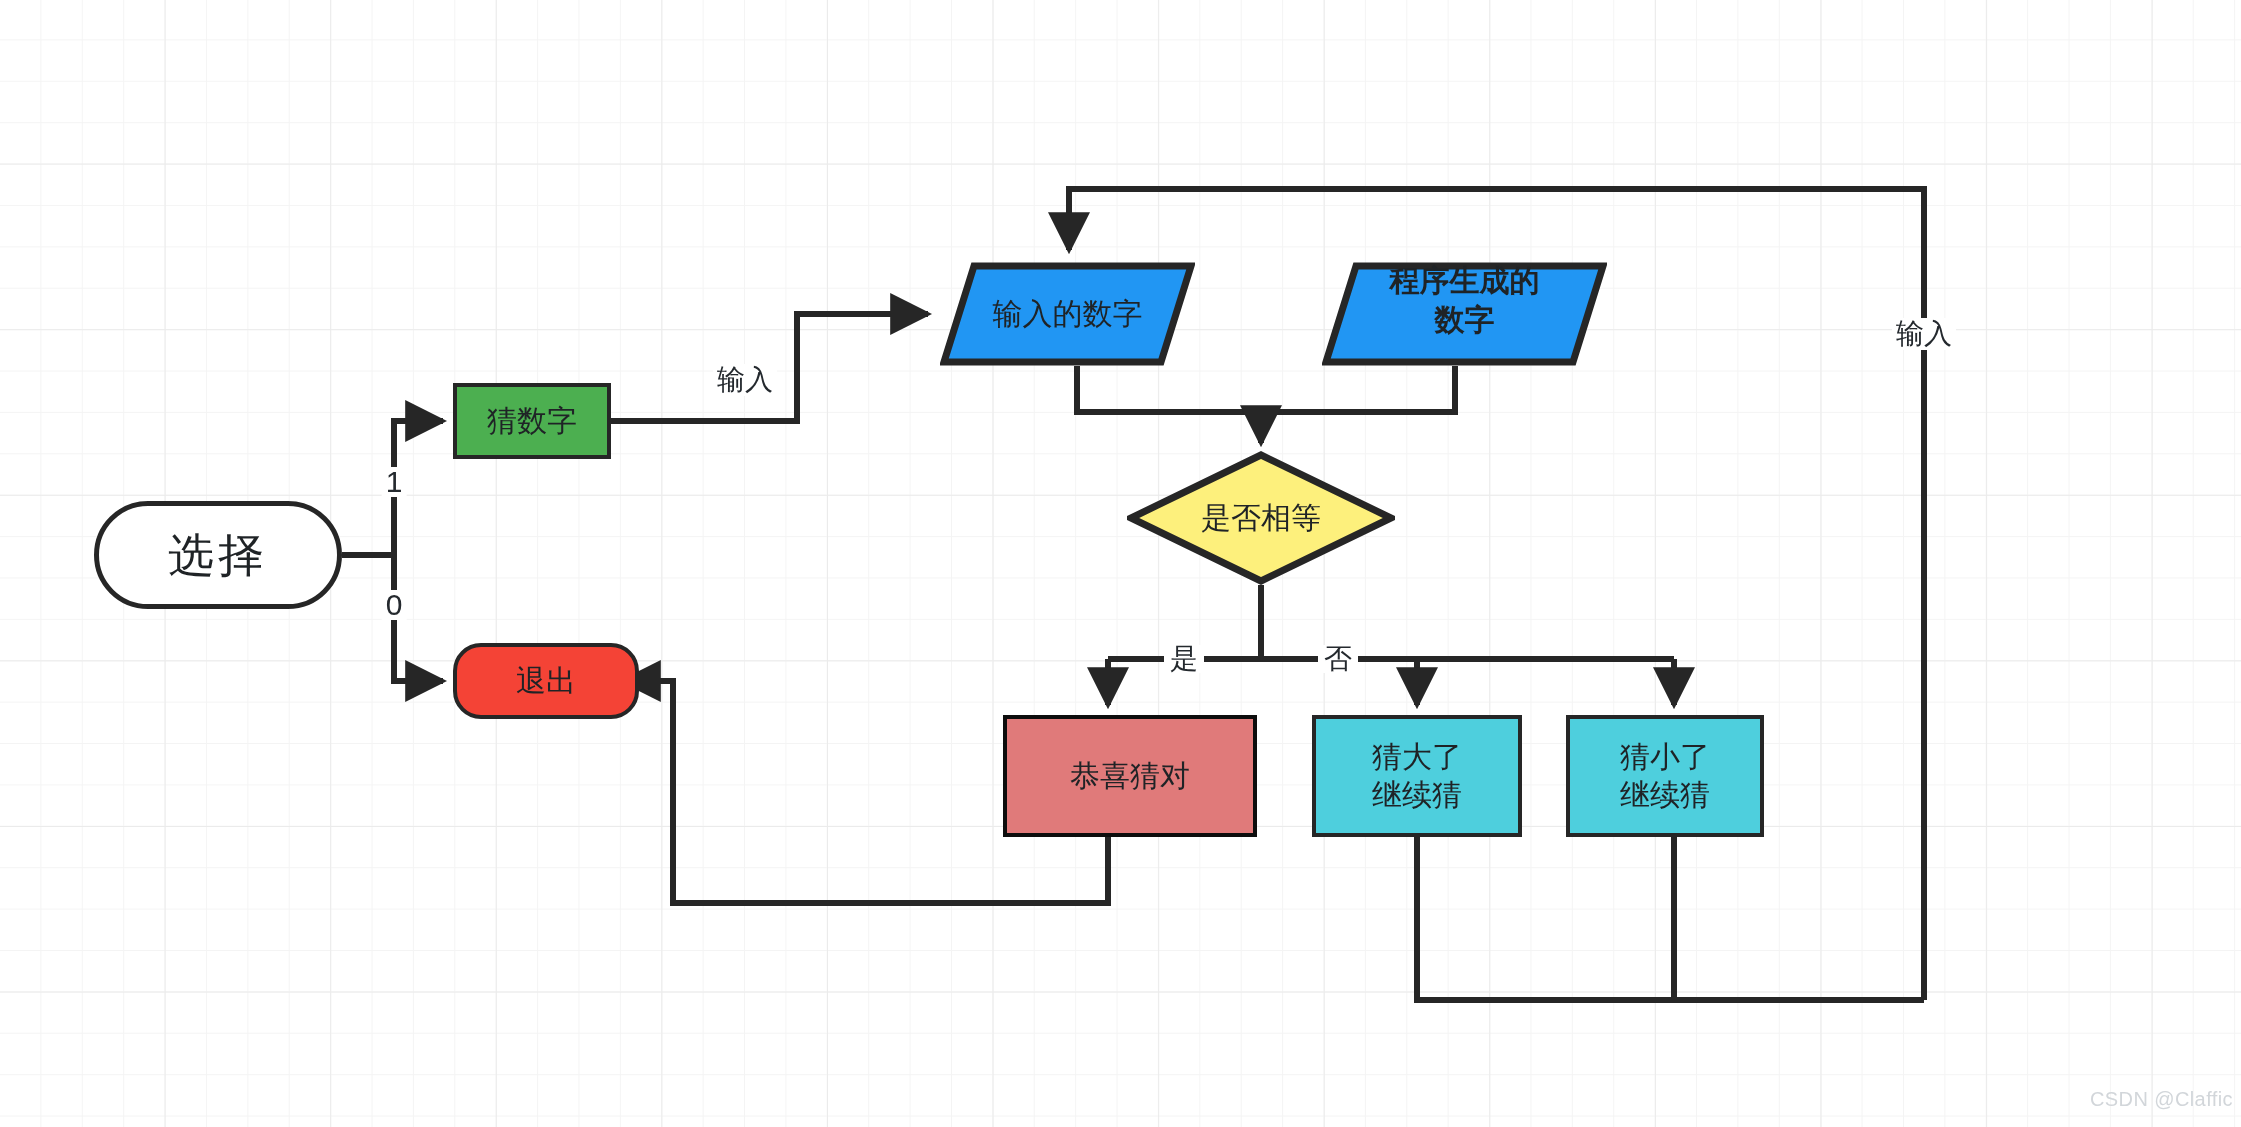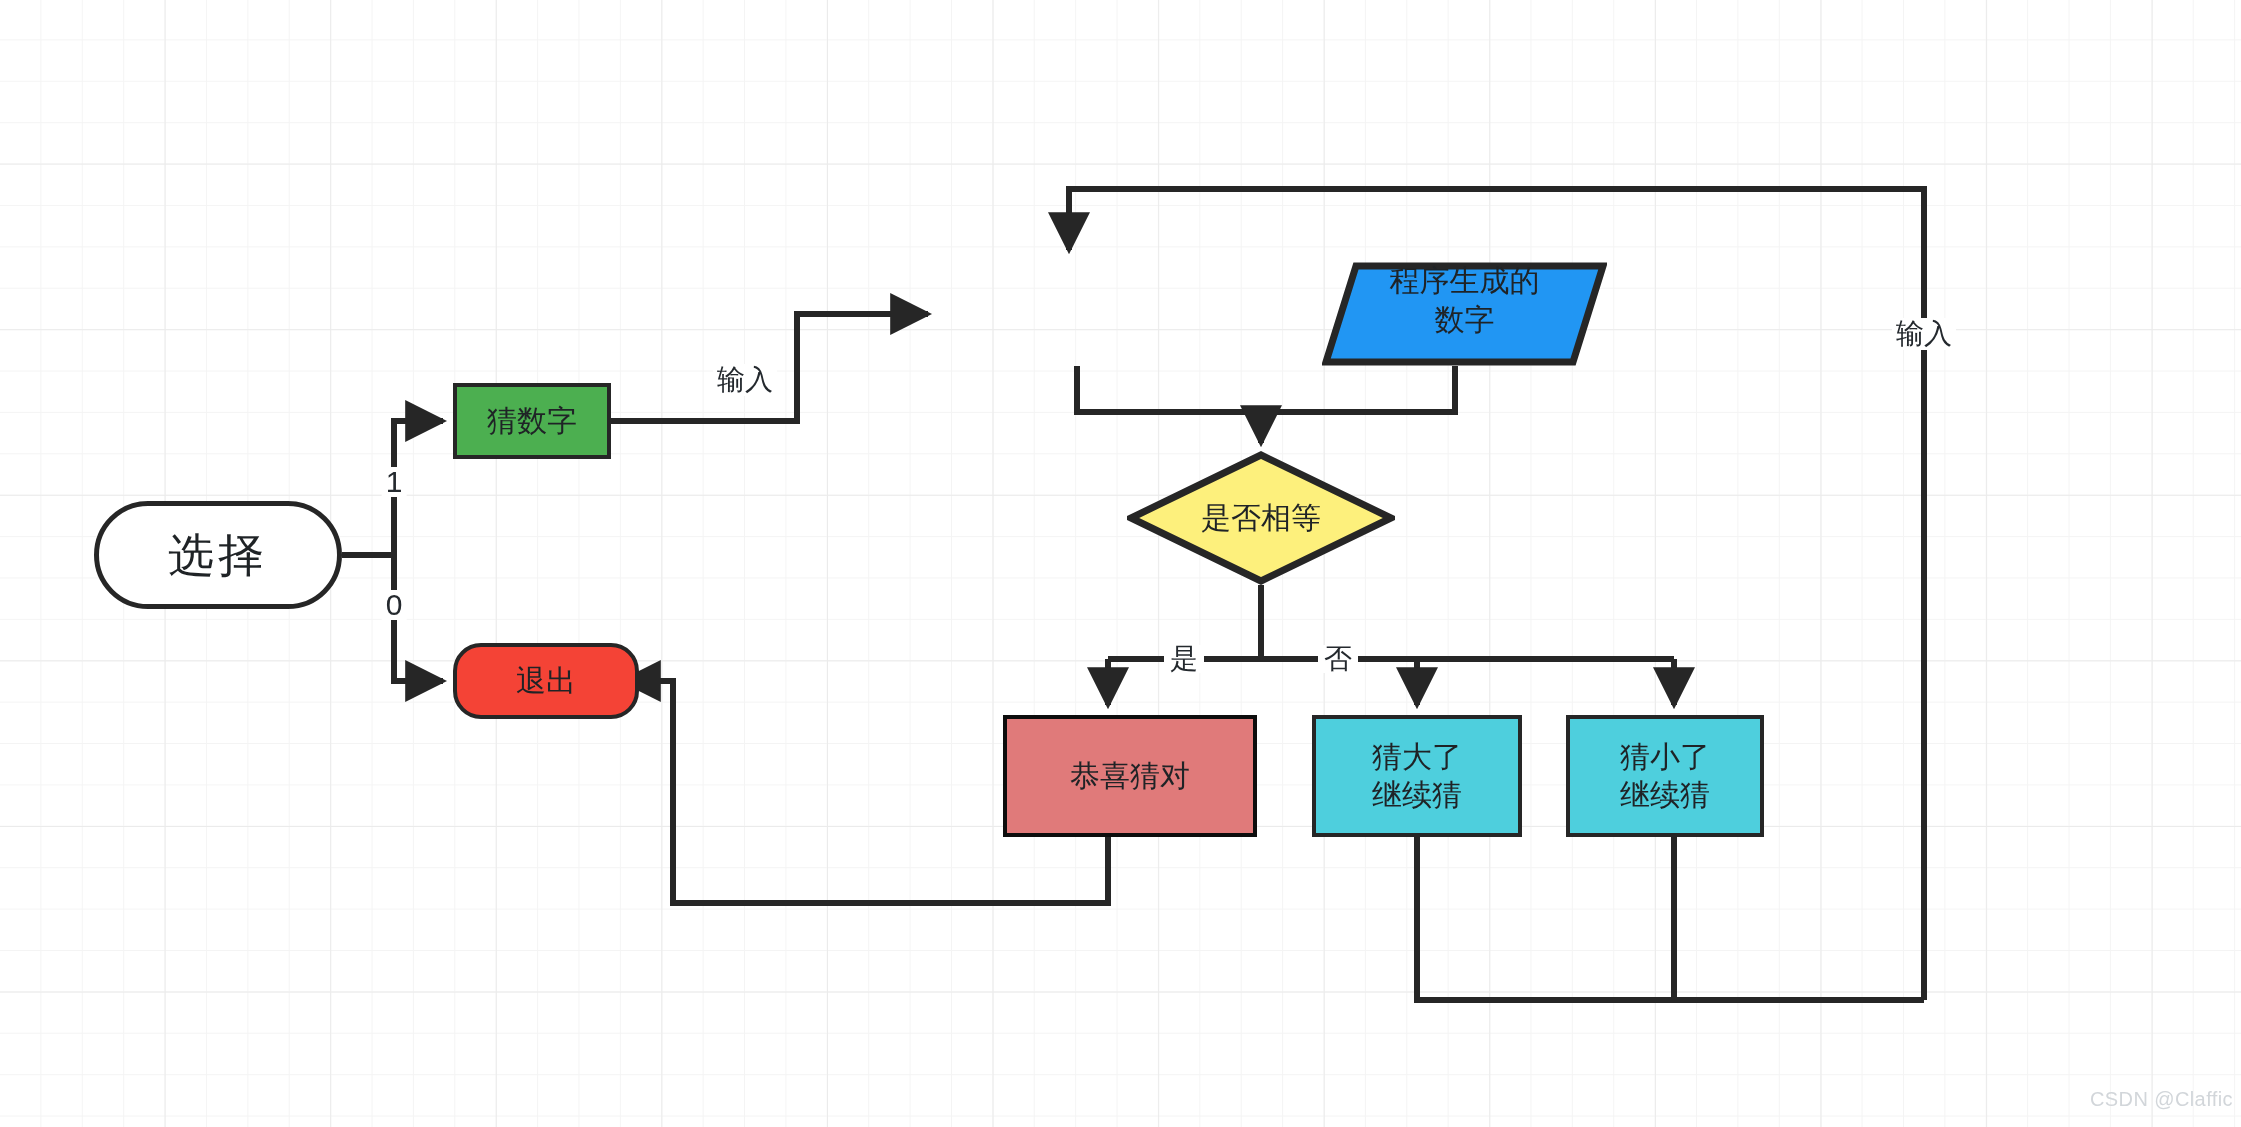--- a/index.html
+++ b/index.html
@@ -154,22 +154,28 @@
   </div>
 
   <div class="node node-rect" style="left:453px; top:383px; width:158px; height:76px; background:#4caf50; font-size:30px;">
     <span>猜数字</span>
   </div>
 
   <div class="node node-rect" style="left:453px; top:643px; width:186px; height:76px; background:#f44336; font-size:30px;border-radius:28px;">
     <span>退出</span>
   </div>
 
-
-  <div class="node node-para" style="left:1322px; top:262px; width:285px; height:77px; font-size:30px;">
+  <div class="node node-para" style="left:940px; top:262px; width:255px; height:104px; font-size:30px;">
+    <svg class="para-shape" viewBox="0 0 255 104" preserveAspectRatio="none">
+      <polygon points="34,4 251,4 221,100 4,100" fill="#2196f3" stroke="#262626" stroke-width="7" stroke-linejoin="miter"></polygon>
+    </svg>
+    <span class="para-label">输入的数字</span>
+  </div>
+
+  <div class="node node-para" style="left:1322px; top:262px; width:285px; height:77px; font-size:30px;font-weight:bold;">
     <svg class="para-shape" viewBox="0 0 285 104" preserveAspectRatio="none">
       <polygon points="34,4 281,4 251,100 4,100" fill="#2196f3" stroke="#262626" stroke-width="7" stroke-linejoin="miter"></polygon>
     </svg>
     <span class="para-label">程序生成的
 数字</span>
   </div>
 
   <div class="node node-diamond" style="left:1127px; top:451px; width:268px; height:134px; font-size:30px;">
     <svg class="dia-shape" viewBox="0 0 268 134" preserveAspectRatio="none">
       <polygon points="134,4 264,67 134,130 4,67" fill="#fdf07c" stroke="#262626" stroke-width="7" stroke-linejoin="miter"></polygon>

